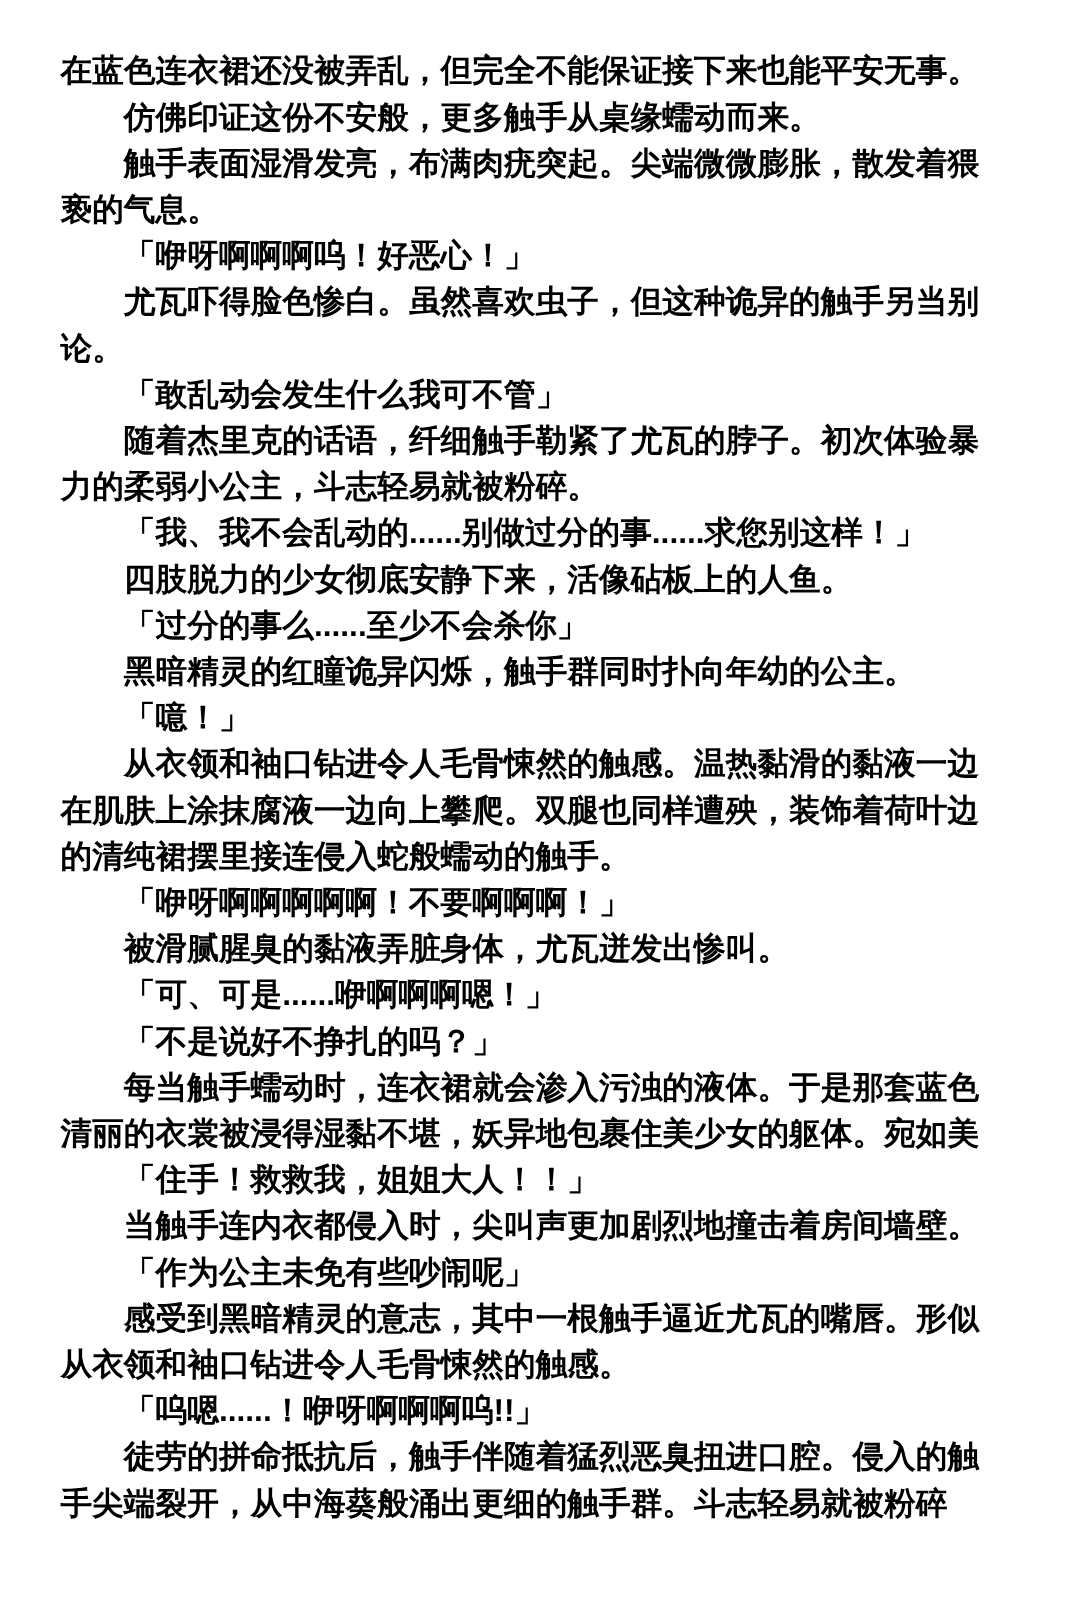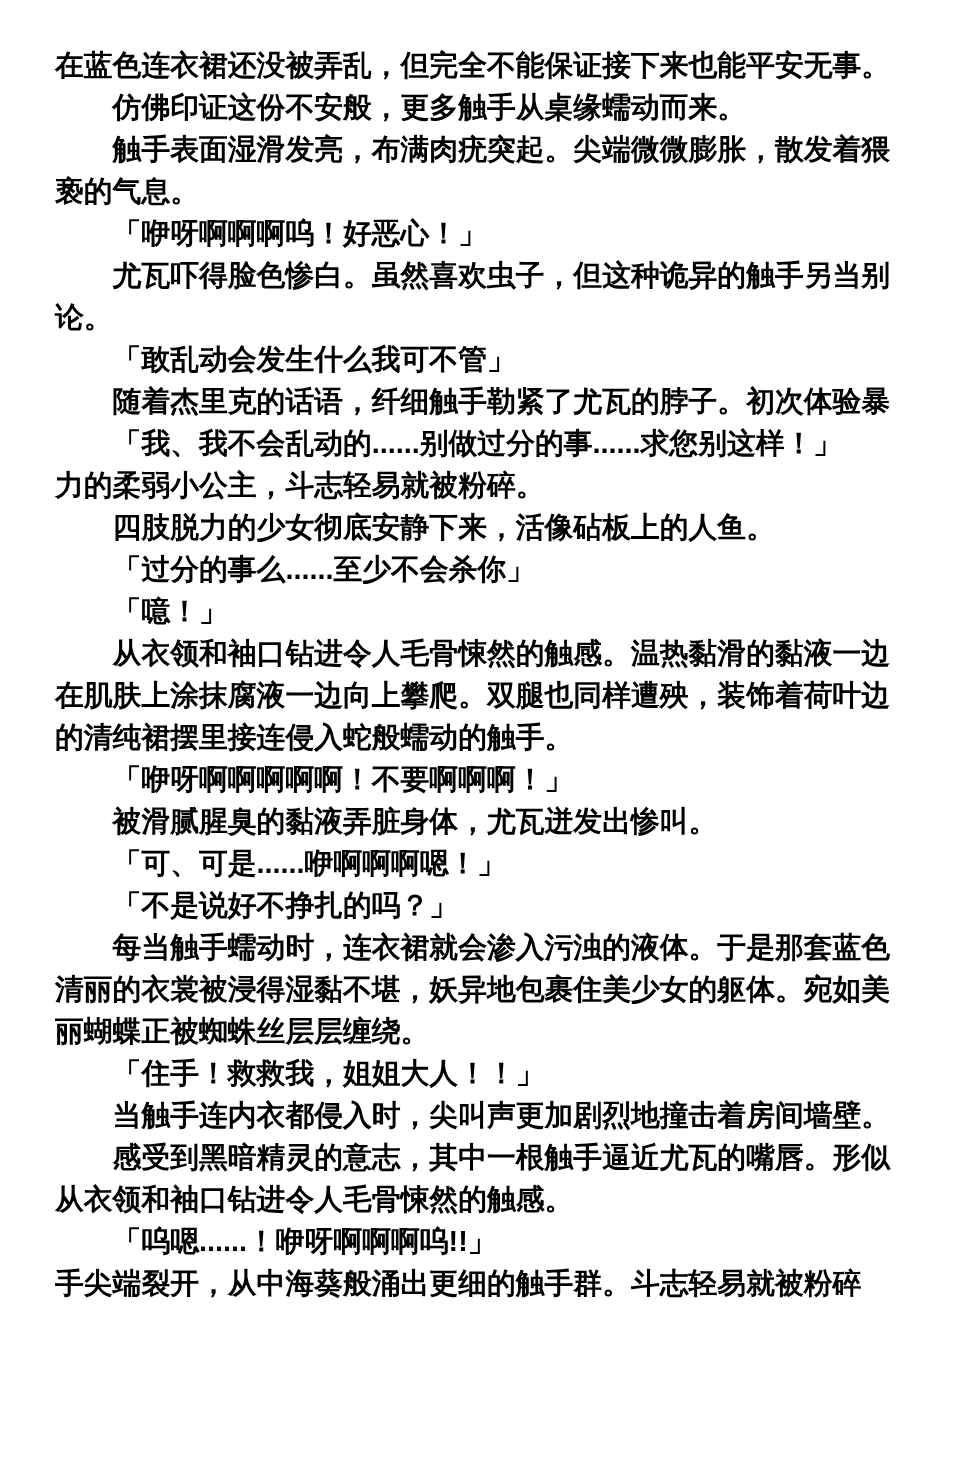--- a/index.html
+++ b/index.html
@@ -40,34 +40,36 @@
 <div class="page" id="text-page" style="background: rgb(255, 255, 255); color: rgb(0, 0, 0);">
     <div class="text-line">在蓝色连衣裙还没被弄乱，但完全不能保证接下来也能平安无事。</div>
     <div class="text-line indent">仿佛印证这份不安般，更多触手从桌缘蠕动而来。</div>
     <div class="text-line indent">触手表面湿滑发亮，布满肉疣突起。尖端微微膨胀，散发着猥</div>
     <div class="text-line">亵的气息。</div>
     <div class="text-line indent">「咿呀啊啊啊呜！好恶心！」</div>
     <div class="text-line indent">尤瓦吓得脸色惨白。虽然喜欢虫子，但这种诡异的触手另当别</div>
     <div class="text-line">论。</div>
     <div class="text-line indent">「敢乱动会发生什么我可不管」</div>
     <div class="text-line indent">随着杰里克的话语，纤细触手勒紧了尤瓦的脖子。初次体验暴</div>
+    <div class="text-line">力的柔弱小公主，斗志轻易就被粉碎。</div>
     <div class="text-line indent">「我、我不会乱动的......别做过分的事......求您别这样！」</div>
-    <div class="text-line">力的柔弱小公主，斗志轻易就被粉碎。</div>
     <div class="text-line indent">四肢脱力的少女彻底安静下来，活像砧板上的人鱼。</div>
     <div class="text-line indent">「过分的事么......至少不会杀你」</div>
+    <div class="text-line indent">黑暗精灵的红瞳诡异闪烁，触手群同时扑向年幼的公主。</div>
     <div class="text-line indent">「噫！」</div>
     <div class="text-line indent">从衣领和袖口钻进令人毛骨悚然的触感。温热黏滑的黏液一边</div>
     <div class="text-line">在肌肤上涂抹腐液一边向上攀爬。双腿也同样遭殃，装饰着荷叶边</div>
     <div class="text-line">的清纯裙摆里接连侵入蛇般蠕动的触手。</div>
     <div class="text-line indent">「咿呀啊啊啊啊啊！不要啊啊啊！」</div>
     <div class="text-line indent">被滑腻腥臭的黏液弄脏身体，尤瓦迸发出惨叫。</div>
     <div class="text-line indent">「可、可是......咿啊啊啊嗯！」</div>
     <div class="text-line indent">「不是说好不挣扎的吗？」</div>
     <div class="text-line indent">每当触手蠕动时，连衣裙就会渗入污浊的液体。于是那套蓝色</div>
     <div class="text-line">清丽的衣裳被浸得湿黏不堪，妖异地包裹住美少女的躯体。宛如美</div>
-    <div class="text-line">丽蝴蝶正被蜘蛛丝层层缠绕。</div>
     <div class="text-line indent">「住手！救救我，姐姐大人！！」</div>
     <div class="text-line indent">当触手连内衣都侵入时，尖叫声更加剧烈地撞击着房间墙壁。</div>
+    <div class="text-line indent">「作为公主未免有些吵闹呢」</div>
     <div class="text-line indent">感受到黑暗精灵的意志，其中一根触手逼近尤瓦的嘴唇。形似</div>
     <div class="text-line">从衣领和袖口钻进令人毛骨悚然的触感。</div>
     <div class="text-line indent">「呜嗯......！咿呀啊啊啊呜!!」</div>
+    <div class="text-line indent">徒劳的拼命抵抗后，触手伴随着猛烈恶臭扭进口腔。侵入的触</div>
     <div class="text-line">手尖端裂开，从中海葵般涌出更细的触手群。斗志轻易就被粉碎</div>
   </div>
 
 </body></html>

